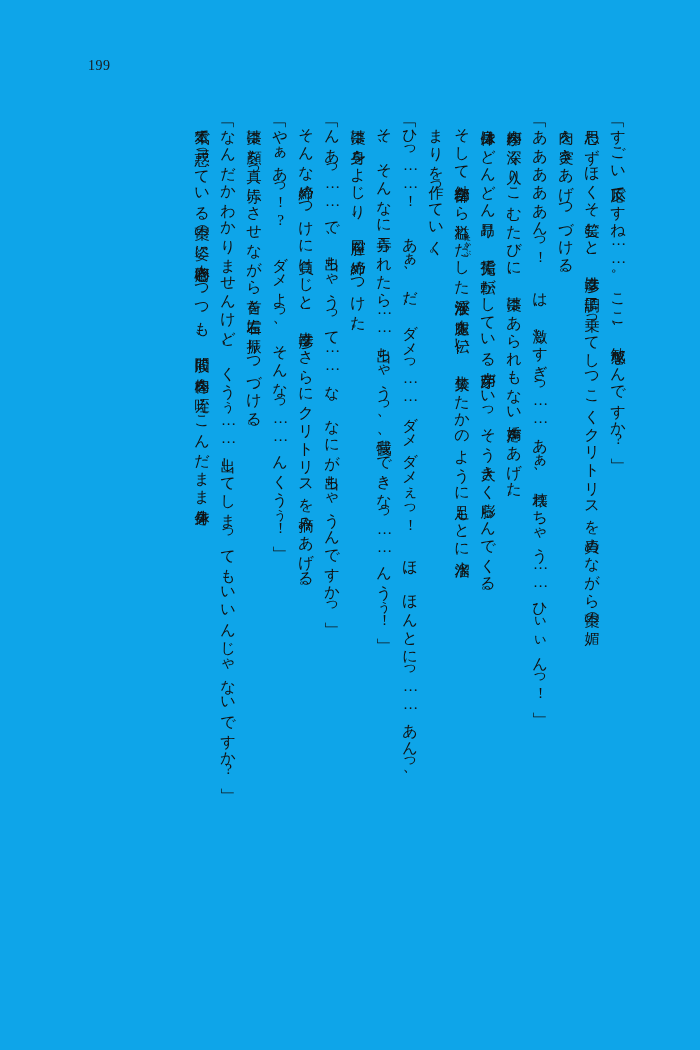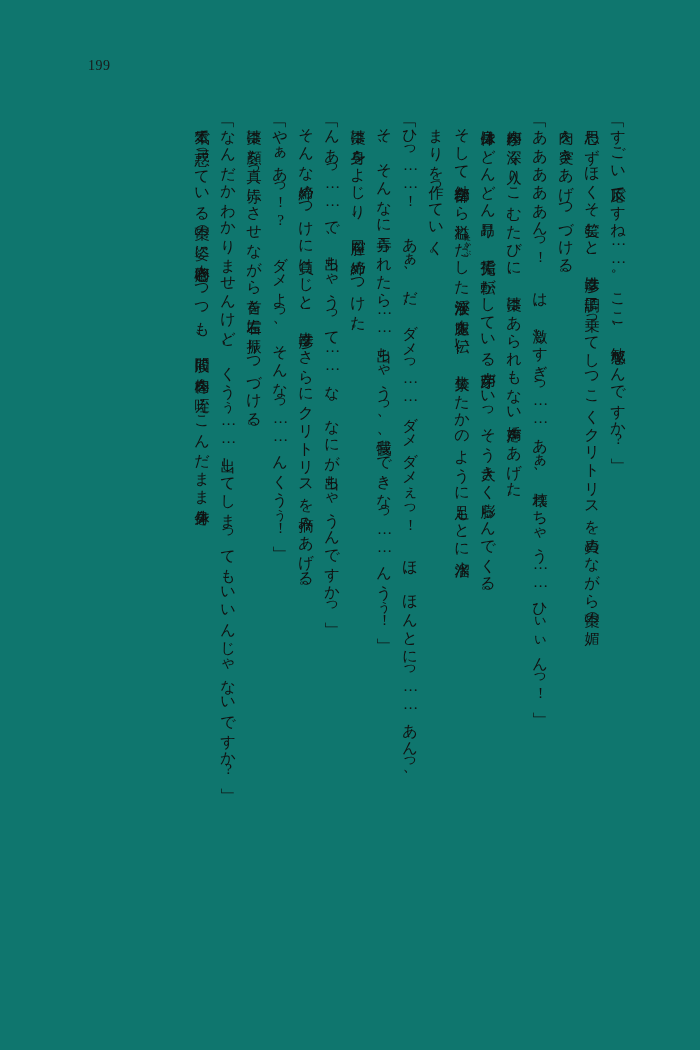--- a/index.html
+++ b/index.html
@@ -4,21 +4,21 @@
 <style>
   html, body {
     margin: 0;
     padding: 0;
     background: #ffffff;
   }
   .page {
     position: relative;
     width: 700px;
     height: 1050px;
-    background: #0f766e;
+    background: #0ea5e9;
     overflow: hidden;
     font-family: "Liberation Serif", "DejaVu Serif", serif;
     color: #111111;
   }
   .page-number {
     position: absolute;
     top: 58px;
     left: 88px;
     font-size: 14px;
     letter-spacing: 0.5px;

